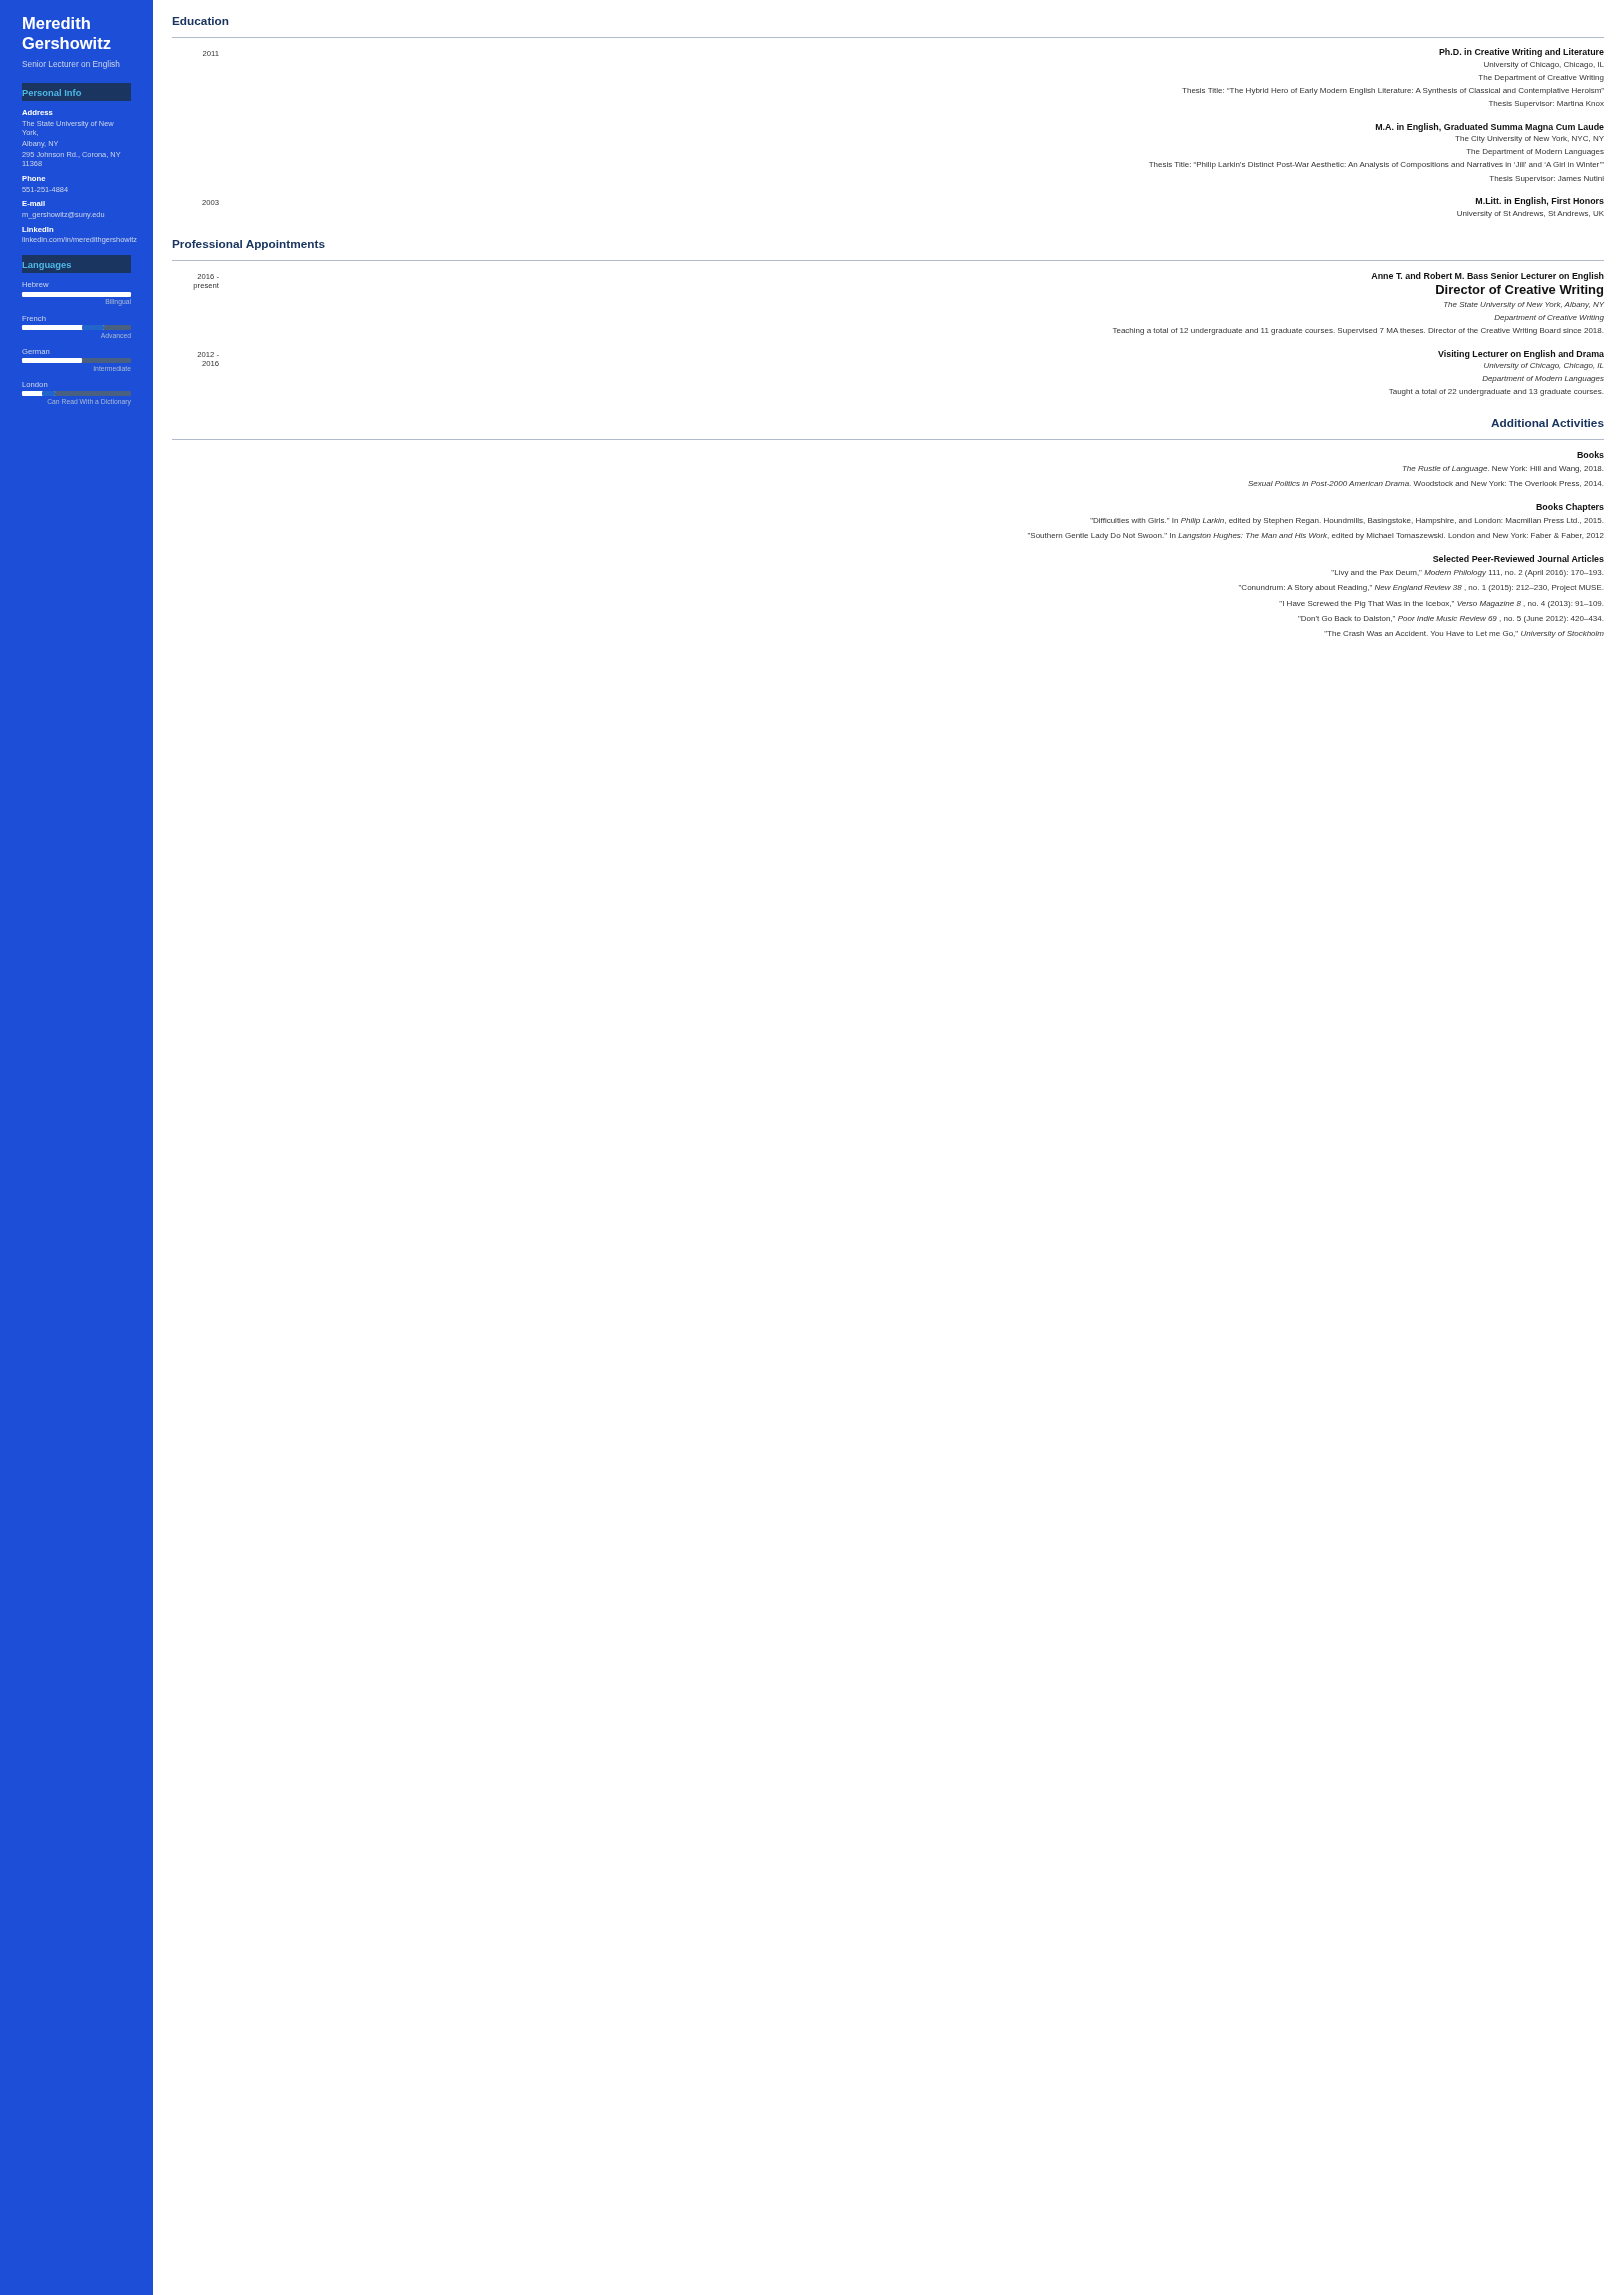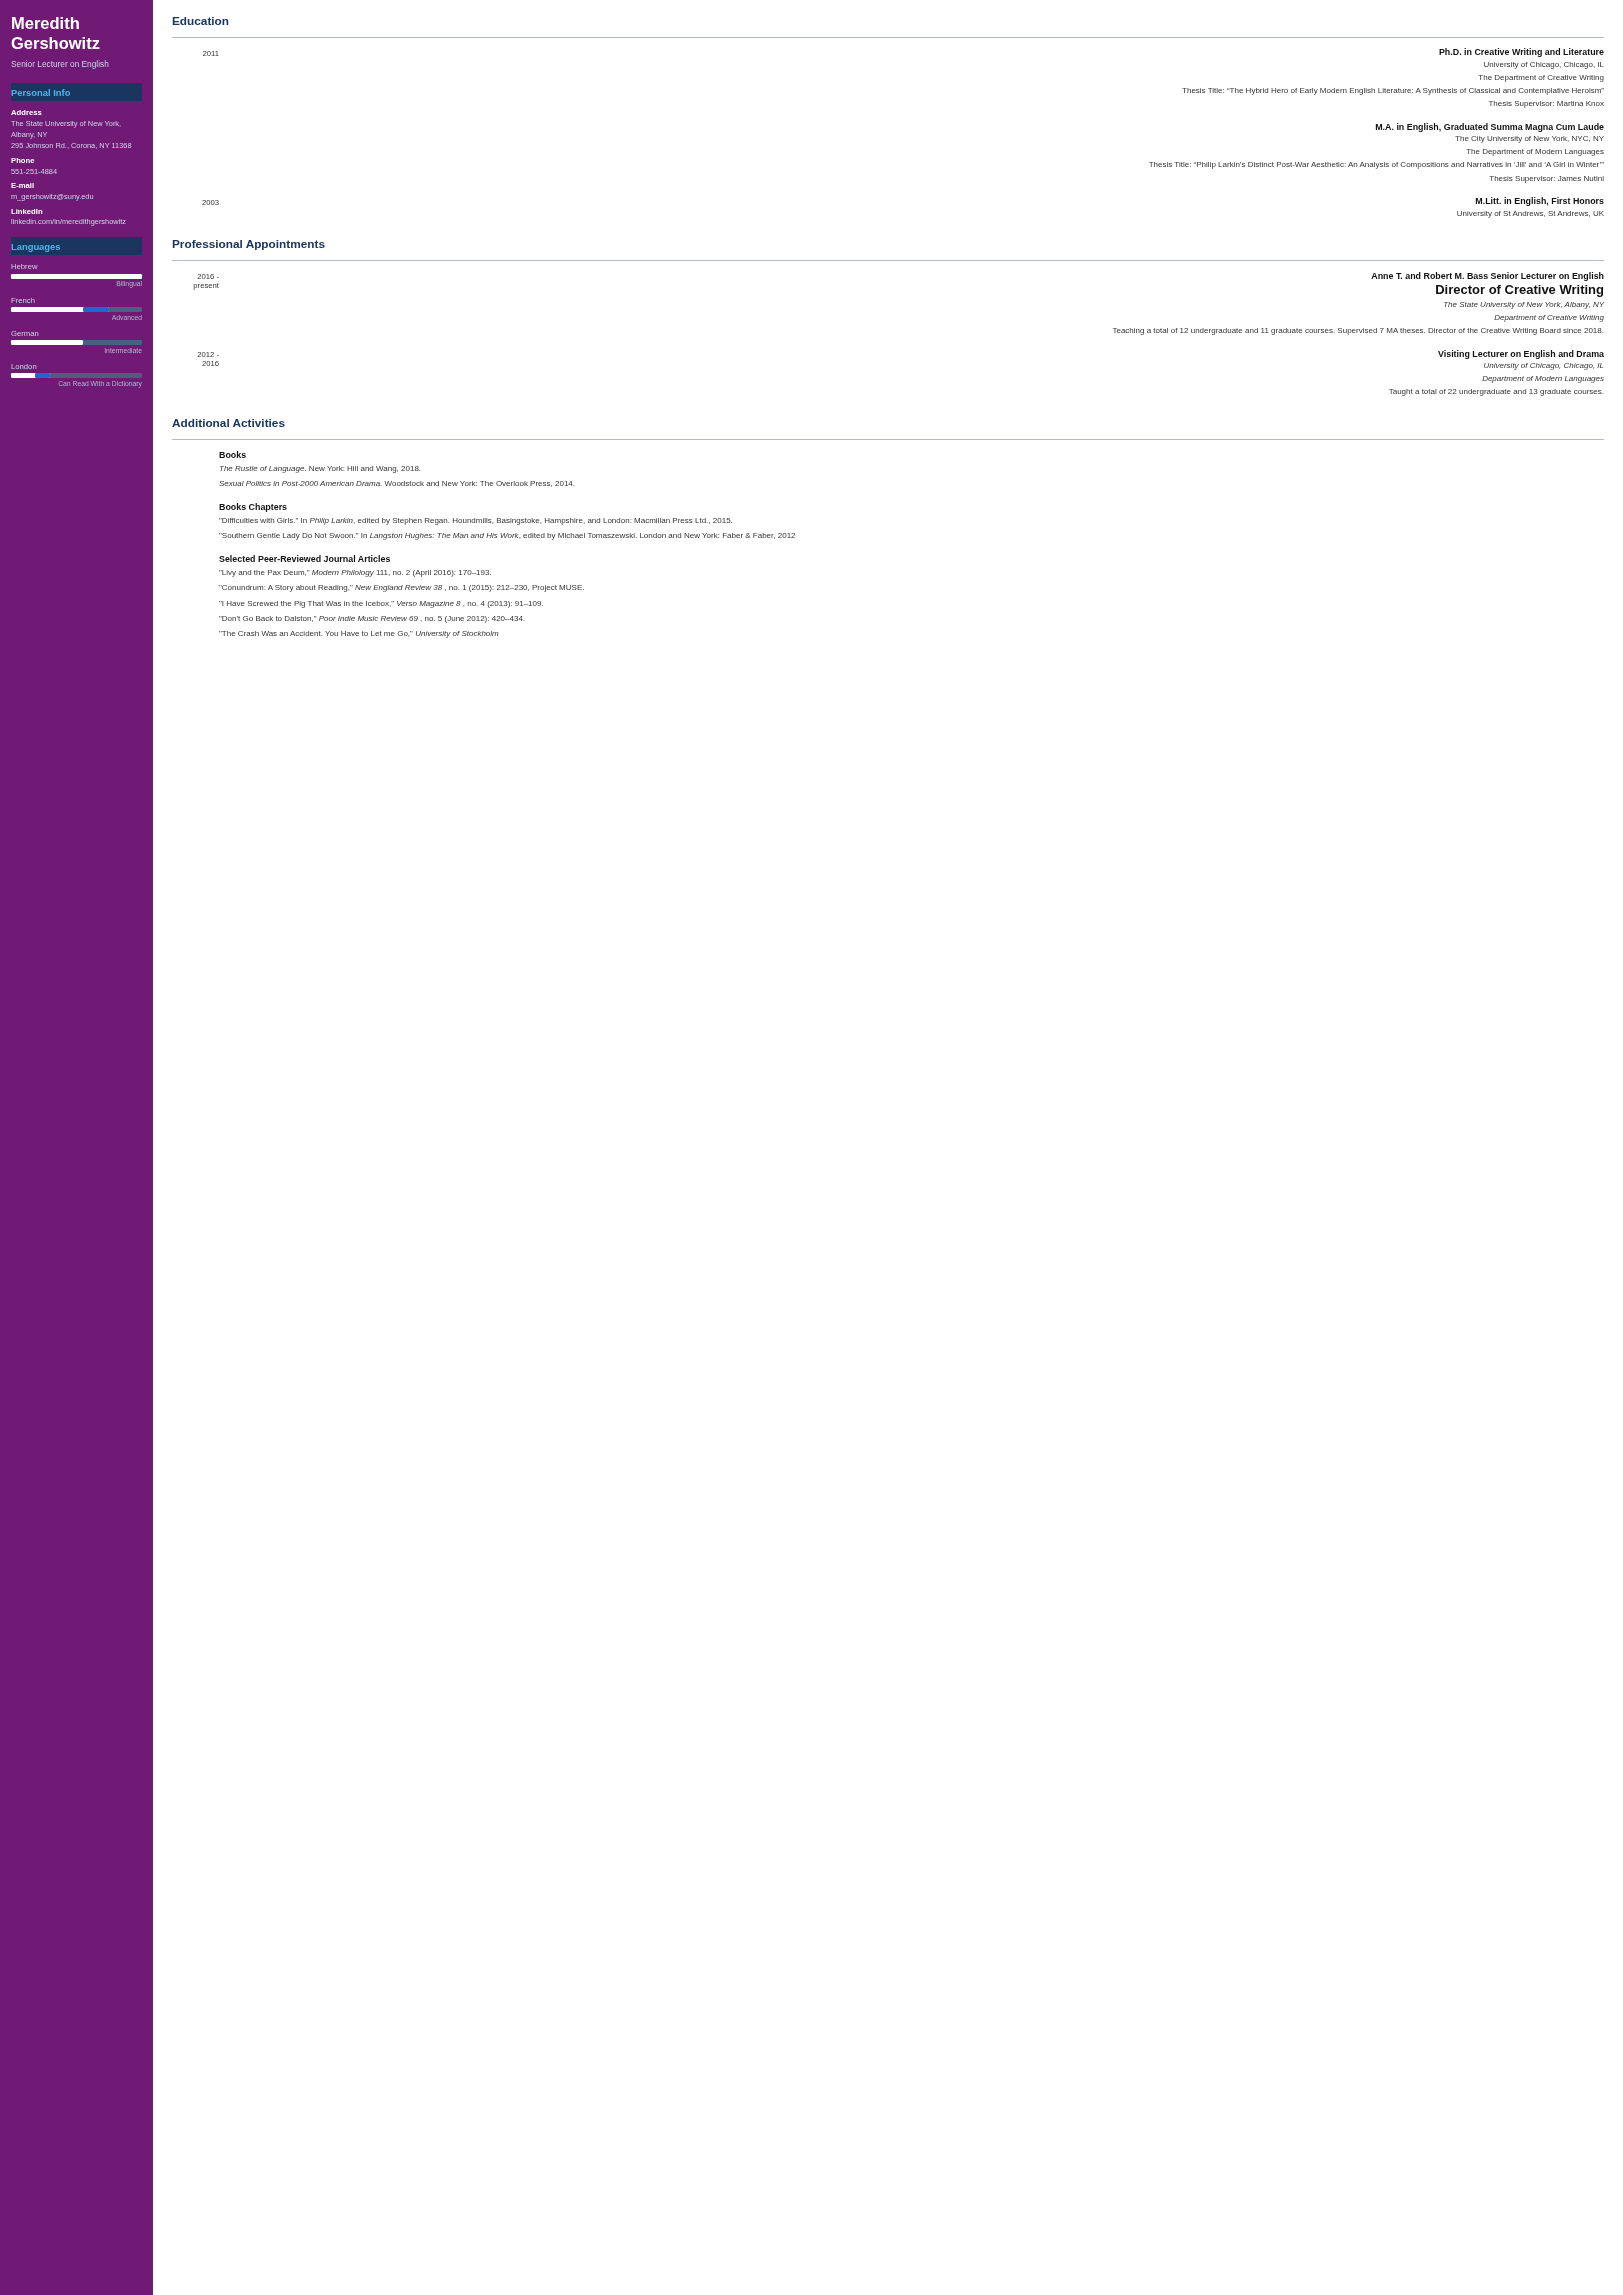--- a/index.html
+++ b/index.html
@@ -8,23 +8,23 @@
       font-size: 8.3px;
       display: flex;
       min-height: 100vh;
       background: #fff;
     }
 
     
     .sidebar {
       width: 153px;
       min-width: 153px;
-      background-color: #701a75;
+      background-color: #1d4ed8;
       color: #fff;
-      padding: 14px 11px;
+      padding: 14px 22px;
     }
     .sidebar-name {
       font-size: 16.5px;
       font-weight: 900;
       line-height: 1.2;
       margin-bottom: 5.9px;
       color: #fff;
     }
     .sidebar-title {
       font-size: 8.3px;
@@ -141,20 +141,21 @@
     .sub-heading {
       font-size: 13px;
       font-weight: 700;
       color: #111;
       margin-bottom: 1.8px;
     }
 
     
     .activities-section {
       margin-bottom: 22px;
+      text-align: right;
     }
     .activities-content {
       padding-left: 47px;
     }
     .activity-block {
       margin-bottom: 10.6px;
     }
     .activity-block h3 {
       font-size: 8.9px;
       font-weight: 700;

